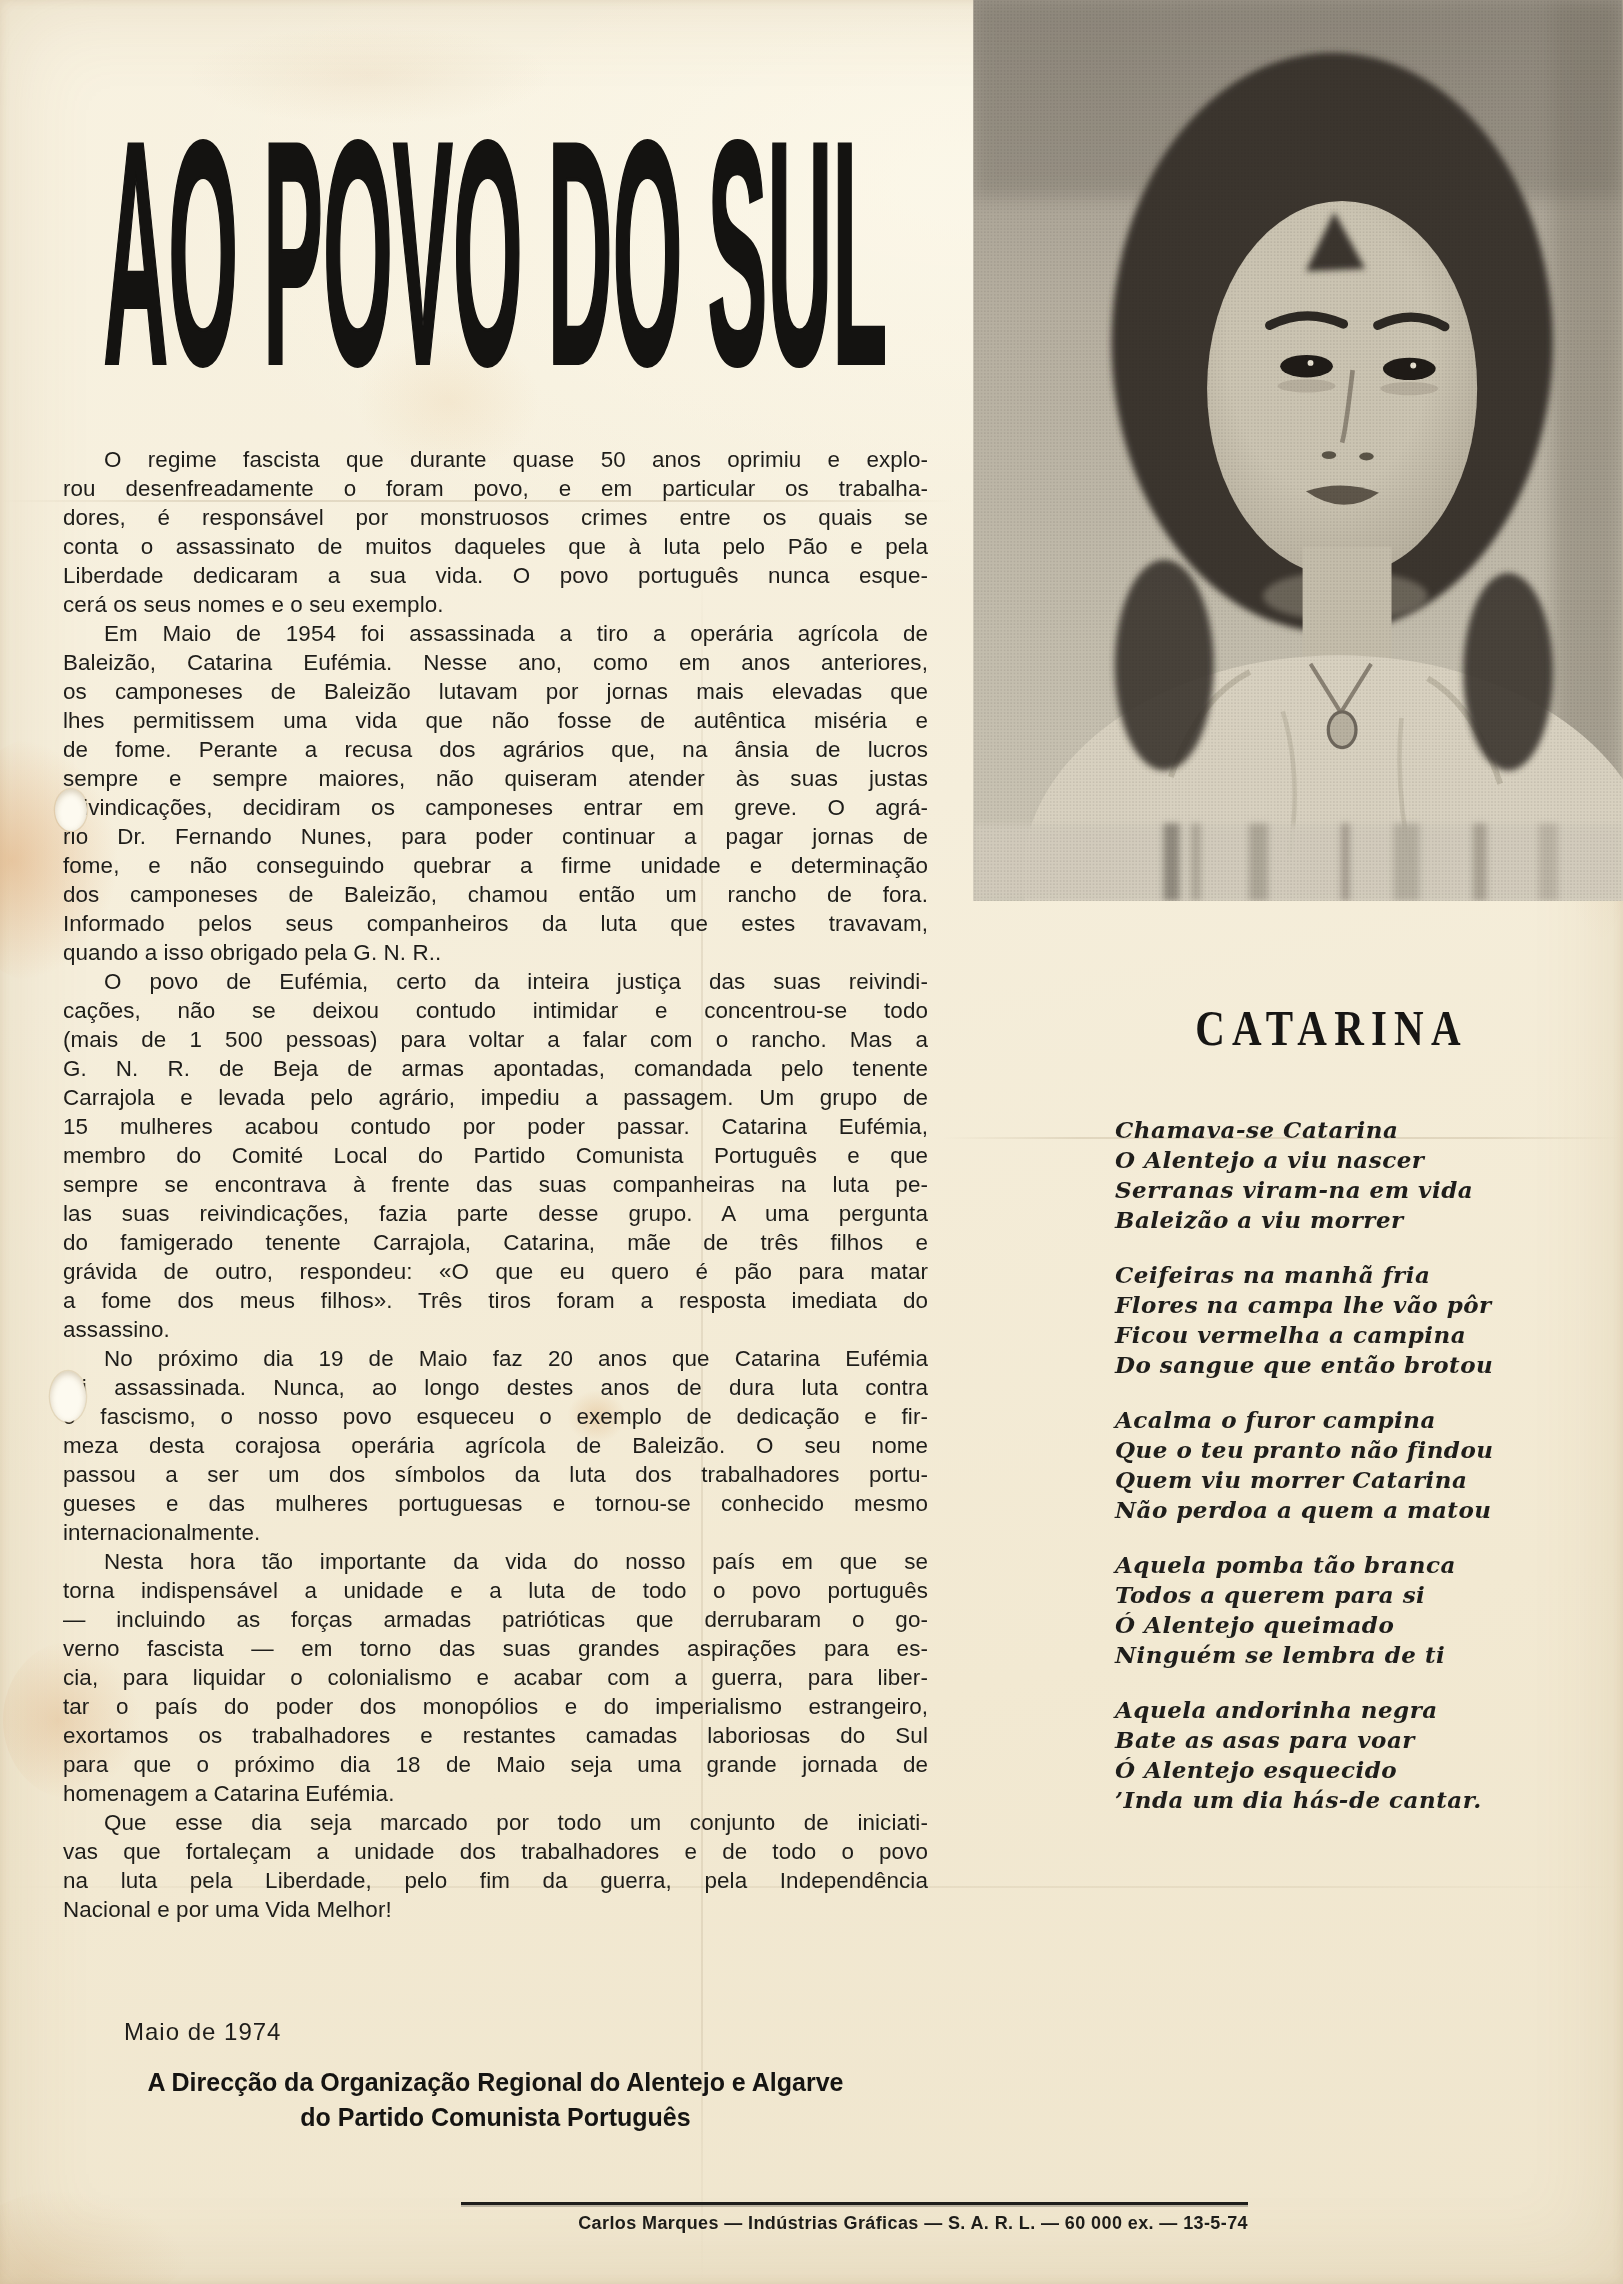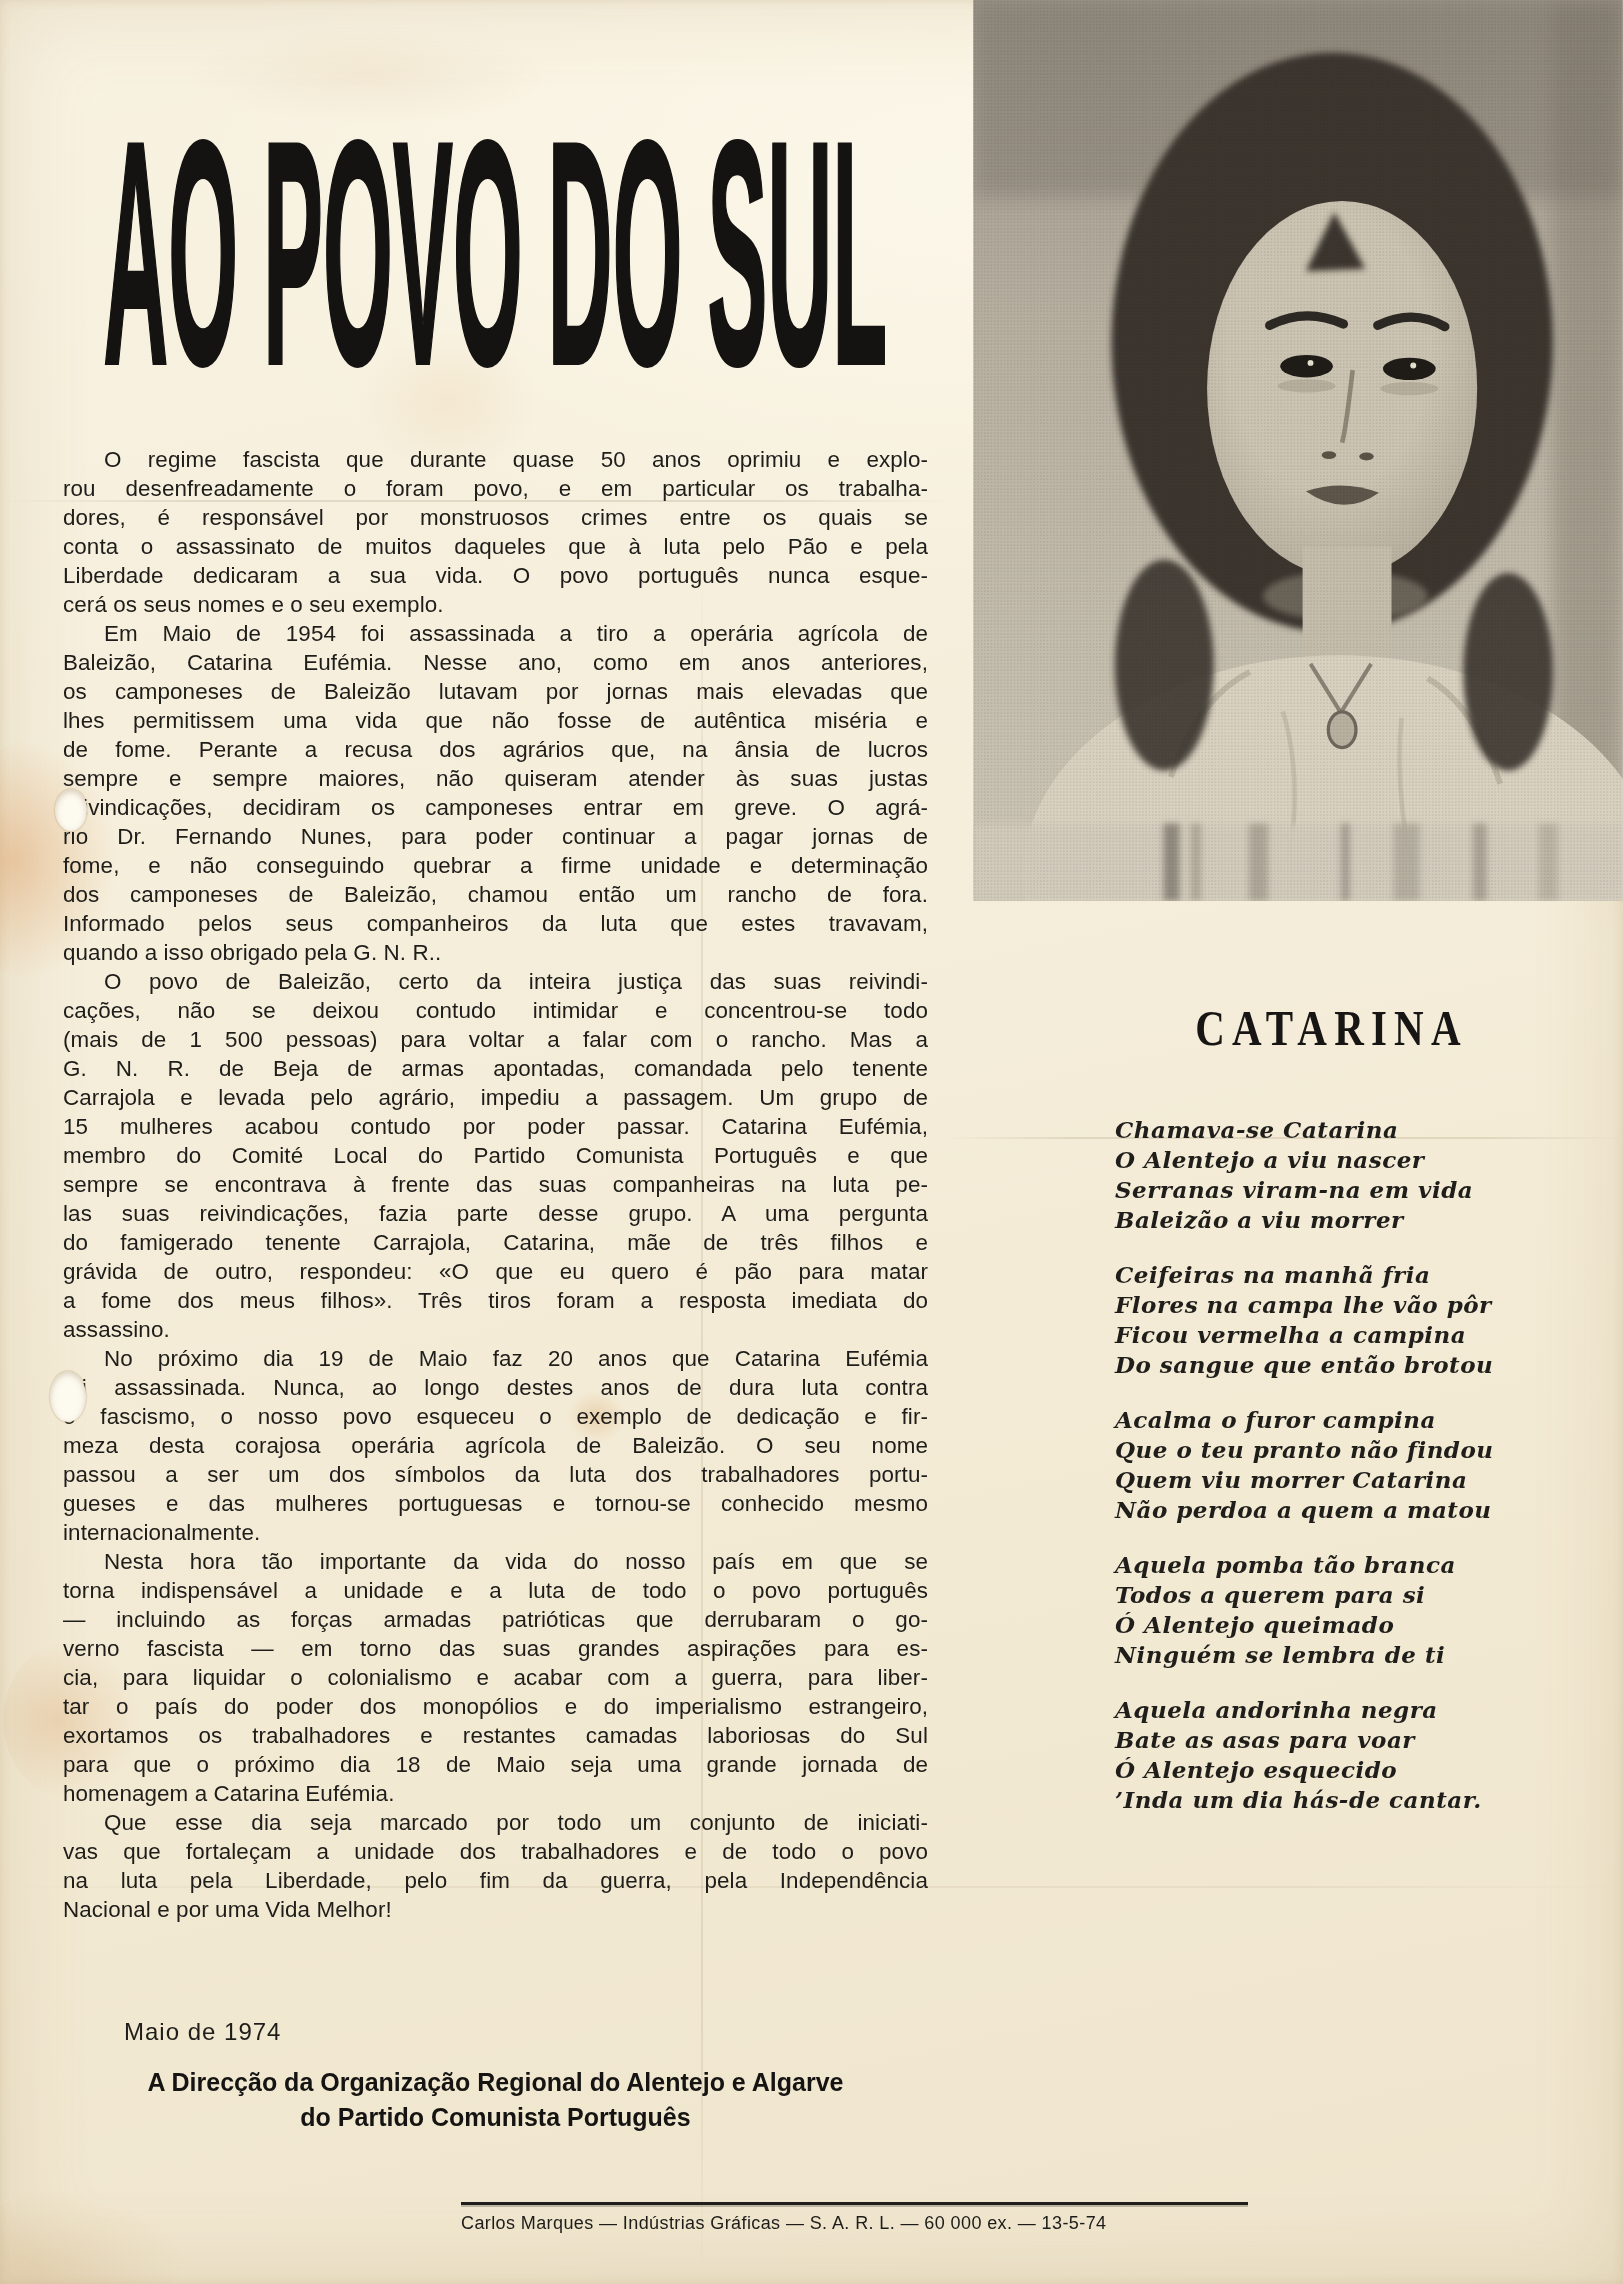--- a/index.html
+++ b/index.html
@@ -41,22 +41,22 @@
   .poem-title{position:absolute;left:1081px;top:999px;width:501px;text-align:center;
     font-family:"Liberation Serif",serif;font-weight:bold;font-size:41px;letter-spacing:7.2px;
     color:#171614;transform:scaleY(1.22);transform-origin:top center;}
   .poem{position:absolute;left:1115px;top:1115px;width:474px;
     font-family:"DejaVu Serif","Liberation Serif",serif;font-style:italic;font-weight:bold;
     font-size:23px;line-height:30px;letter-spacing:0.5px;color:#1f1e1b;}
   .stanza{margin:0 0 25px 0;}
 
   .footer-rule{position:absolute;left:461px;top:2202px;width:787px;height:2.6px;background:#1f1e1b;
     box-shadow:0 2px 0 rgba(31,30,27,.25);}
-  .footer-text{position:absolute;left:461px;top:2213px;width:787px;text-align:left;
-    font-weight:normal;font-size:18px;letter-spacing:0.4px;color:#1d1c19;}
+  .footer-text{position:absolute;left:461px;top:2213px;width:787px;text-align:right;
+    font-weight:bold;font-size:18px;letter-spacing:0.4px;color:#1d1c19;}
 
   .hole{position:absolute;border-radius:50%;background:#fdfaf0;
     box-shadow:inset 0 2.6px 6px rgba(120,90,40,.28), 0 0 0 1.3px rgba(170,140,90,.2);}
 </style>
 </head>
 <body>
 
 <div class="page">
 
   <div class="stain" style="left:-46px;top:738px;width:165px;height:244px;background:radial-gradient(ellipse at 35% 50%, rgba(216,139,70,.36), rgba(216,139,70,0) 70%);"></div>
@@ -92,21 +92,21 @@
         <div class="ln">de fome. Perante a recusa dos agrários que, na ânsia de lucros</div>
         <div class="ln">sempre e sempre maiores, não quiseram atender às suas justas</div>
         <div class="ln">reivindicações, decidiram os camponeses entrar em greve. O agrá-</div>
         <div class="ln">rio Dr. Fernando Nunes, para poder continuar a pagar jornas de</div>
         <div class="ln">fome, e não conseguindo quebrar a firme unidade e determinação</div>
         <div class="ln">dos camponeses de Baleizão, chamou então um rancho de fora.</div>
         <div class="ln">Informado pelos seus companheiros da luta que estes travavam,</div>
         <div class="ln last">quando a isso obrigado pela G. N. R..</div>
       </div>
     <div class="para">
-        <div class="ln">O povo de Baleizão, certo da inteira justiça das suas reivindi-</div>
+        <div class="ln">O povo de Eufémia, certo da inteira justiça das suas reivindi-</div>
         <div class="ln">cações, não se deixou contudo intimidar e concentrou-se todo</div>
         <div class="ln">(mais de 1 500 pessoas) para voltar a falar com o rancho. Mas a</div>
         <div class="ln">G. N. R. de Beja de armas apontadas, comandada pelo tenente</div>
         <div class="ln">Carrajola e levada pelo agrário, impediu a passagem. Um grupo de</div>
         <div class="ln">15 mulheres acabou contudo por poder passar. Catarina Eufémia,</div>
         <div class="ln">membro do Comité Local do Partido Comunista Português e que</div>
         <div class="ln">sempre se encontrava à frente das suas companheiras na luta pe-</div>
         <div class="ln">las suas reivindicações, fazia parte desse grupo. A uma pergunta</div>
         <div class="ln">do famigerado tenente Carrajola, Catarina, mãe de três filhos e</div>
         <div class="ln">grávida de outro, respondeu: «O que eu quero é pão para matar</div>

